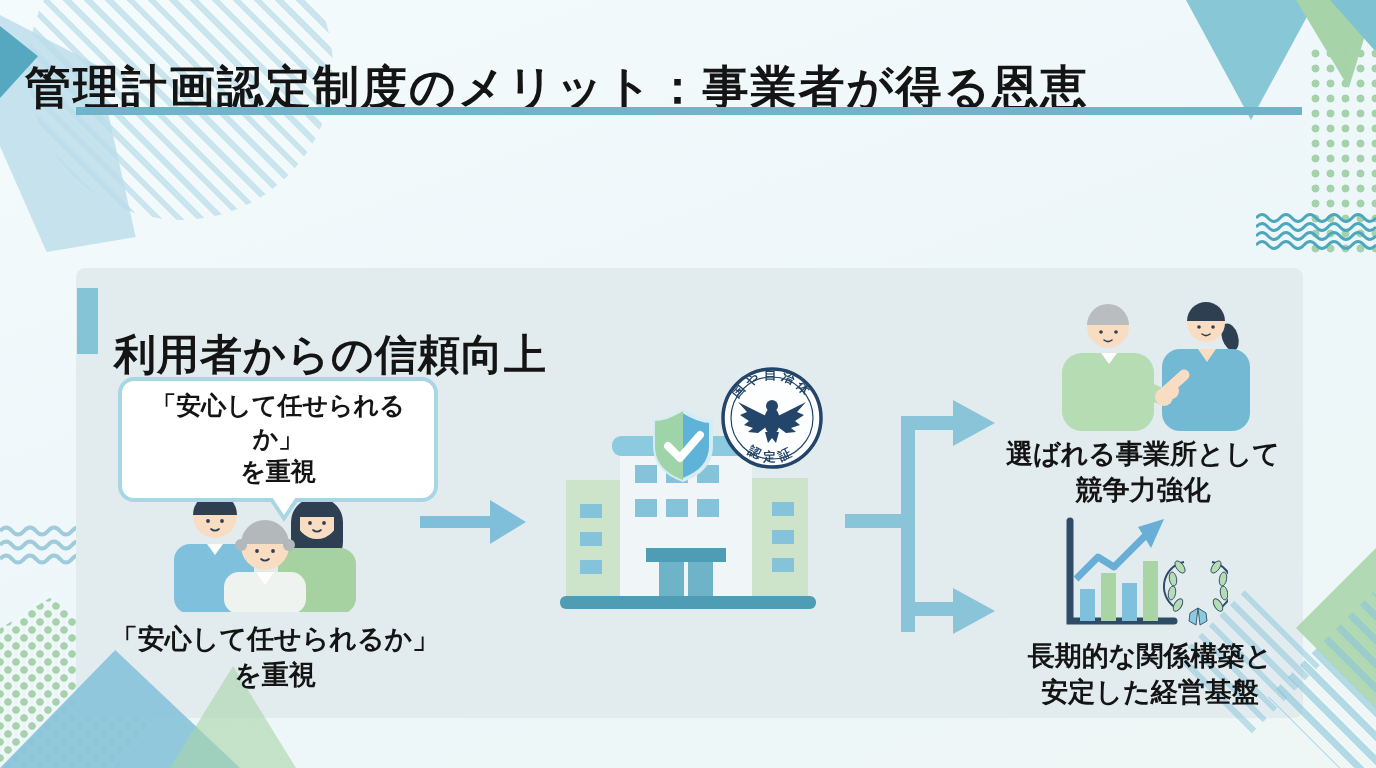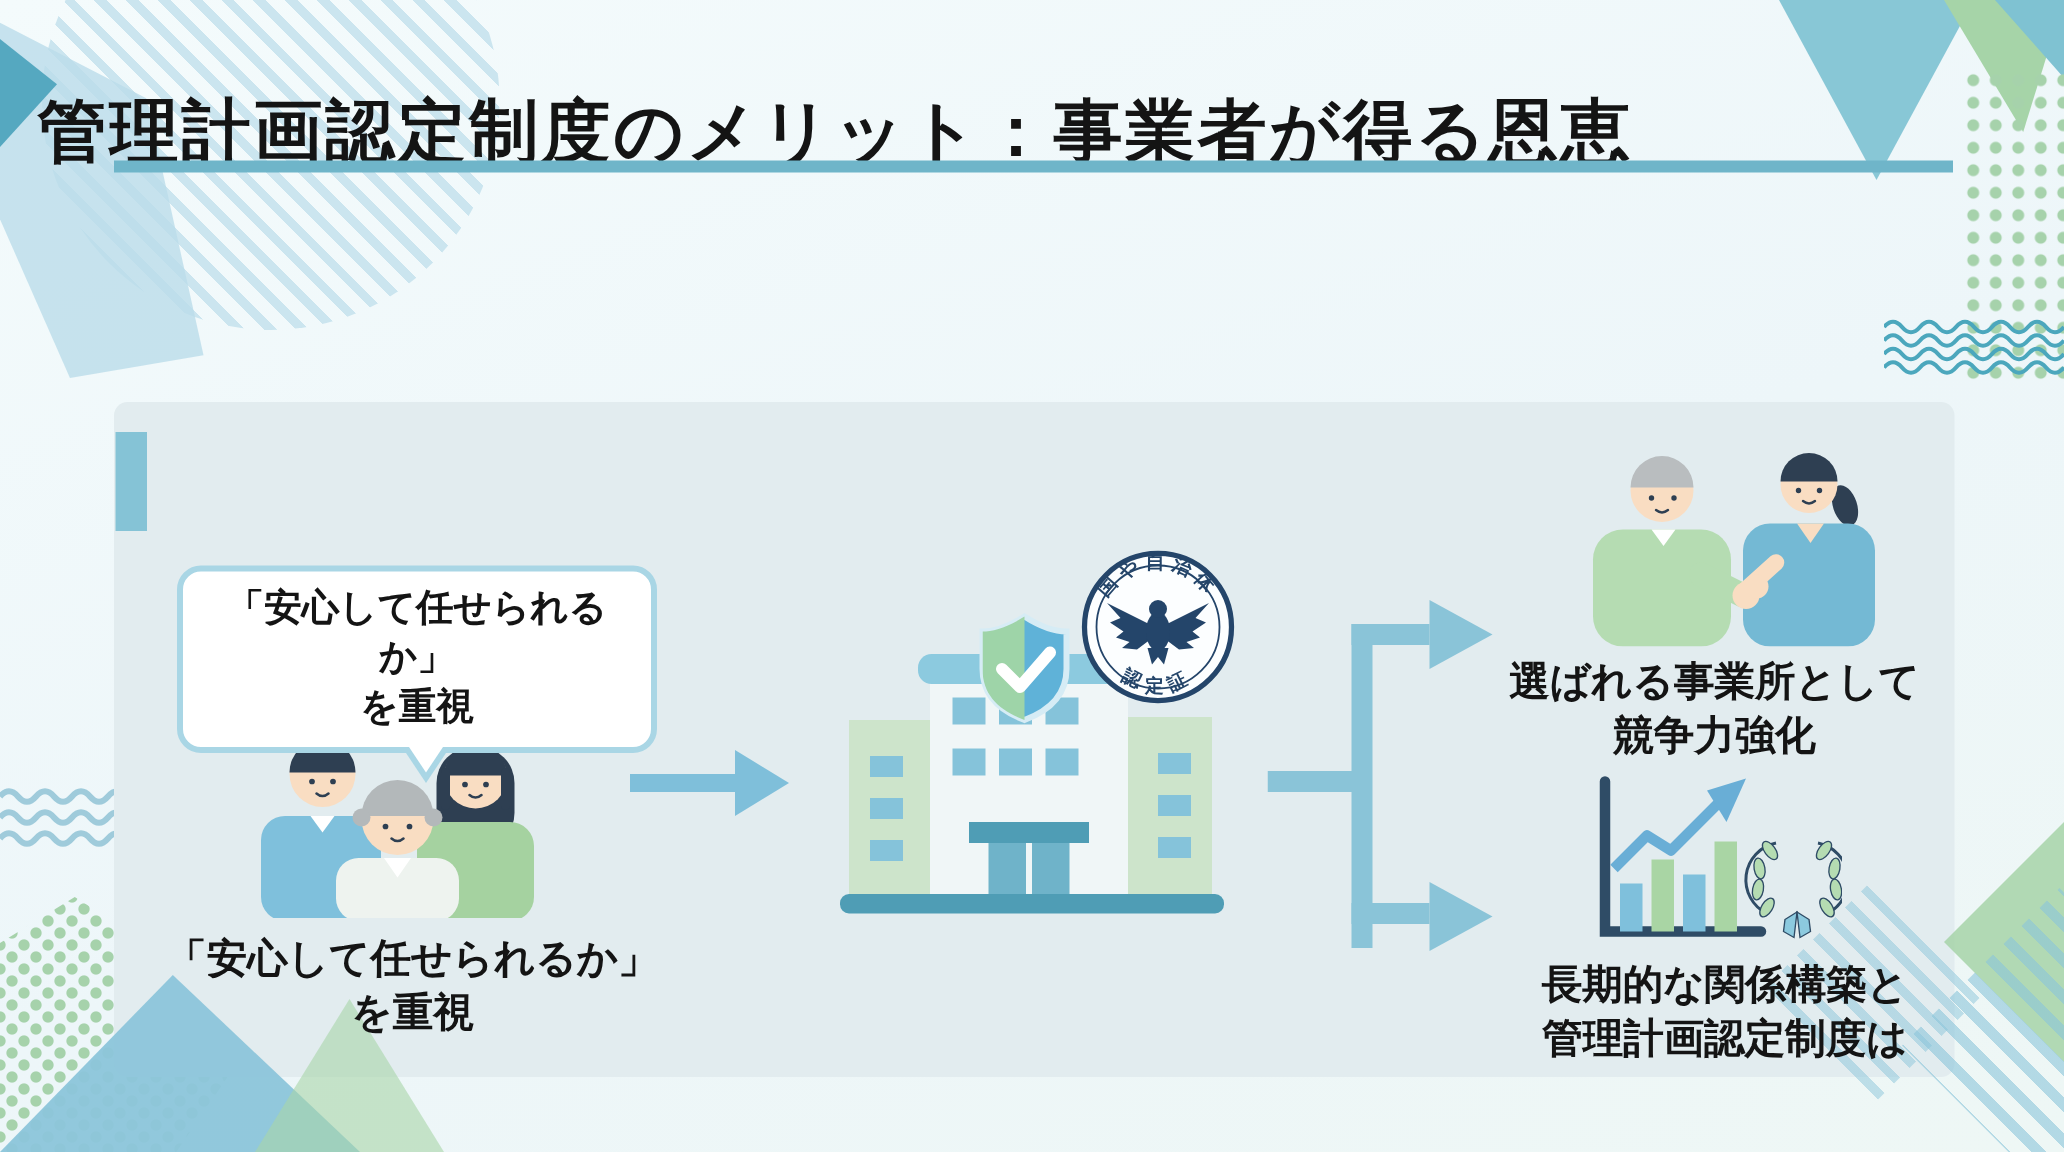--- a/index.html
+++ b/index.html
@@ -83,20 +83,21 @@
       <path d="M0,21 Q6,14 12,21 T24,21 T36,21 T48,21 T60,21 T72,21 T84,21 T96,21"></path>
       <path d="M0,35 Q6,28 12,35 T24,35 T36,35 T48,35 T60,35 T72,35 T84,35 T96,35"></path>
     </g>
   </svg>
 
   <h1 class="abs title">管理計画認定制度のメリット：事業者が得る恩恵</h1>
   <div class="abs divider"></div>
 
   <div class="abs panel"></div>
   <div class="abs heading-bar"></div>
+  <h2 class="abs section-heading">利用者からの信頼向上</h2>
 
   <div class="deco-front" id="bl-tri-blue"></div>
   <div class="deco-front" id="bl-tri-green"></div>
   <div class="deco-front" id="br-green"></div>
   <div class="deco-front" id="br-stripes1"></div>
   <div class="deco-front" id="br-stripes2"></div>
 
   <div class="abs bubble">「安心して任せられるか」
 を重視</div>
 
@@ -260,15 +261,15 @@
       <polygon points="130,98 138,93 136,110 129,106" fill="#8ccadf" stroke="#2f4c66" stroke-width="0.9"></polygon>
       <polygon points="146,98 138,93 140,110 147,106" fill="#8ccadf" stroke="#2f4c66" stroke-width="0.9"></polygon>
     </g>
   </svg>
 
   <div class="caption" id="cap-family">「安心して任せられるか」
 を重視</div>
   <div class="caption" id="cap-top">選ばれる事業所として
 競争力強化</div>
   <div class="caption" id="cap-bottom">長期的な関係構築と
-管理計画認定制度は</div>
+安定した経営基盤</div>
 
 </div>
 
 </body></html>

